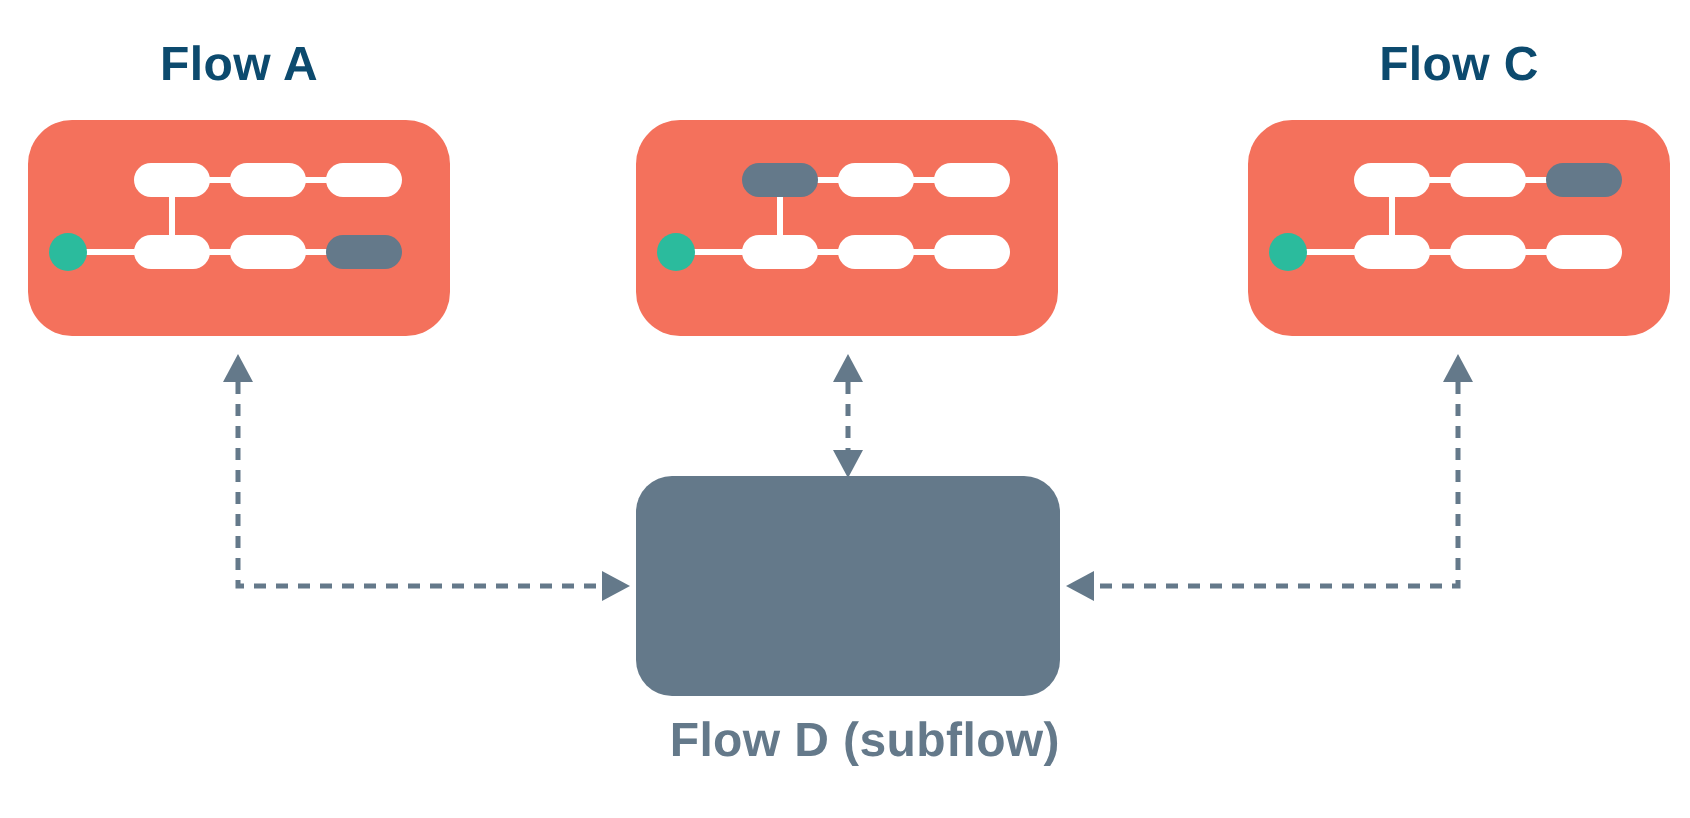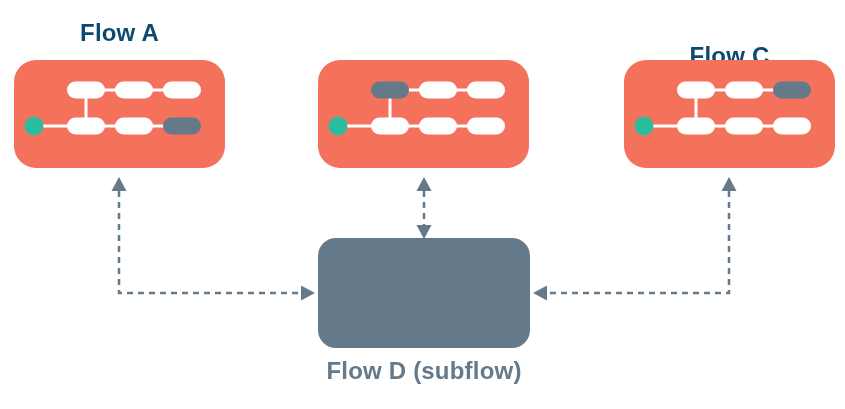--- a/index.html
+++ b/index.html
@@ -43,22 +43,22 @@
     height: 409px;
     pointer-events: none;
   }
 </style>
 </head>
 <body>
 
 <div class="canvas">
 
   <div class="flow-label" style="left:14px; width:211px;">Flow A</div>
-  <div class="flow-label" style="left:624px; width:211px;margin-top:23px;">Flow C</div>
-  <div class="flow-label slate" style="left:318px; width:212px;">Flow D (subflow)</div>
+  <div class="flow-label" style="left:624px; width:211px;">Flow C</div>
+  <div class="flow-label slate" style="left:318px; width:212px;text-align:right;">Flow D (subflow)</div>
 
   <svg class="flow-box" style="left:14px; top:60px;" width="211" height="108" viewBox="0 0 211 108">
     <rect x="0" y="0" width="211" height="108" rx="22" fill="#F4715C"></rect>
     <line x1="72" y1="30" x2="168" y2="30" stroke-width="3" stroke="#FFFFFF"></line>
     <line x1="20" y1="66" x2="168" y2="66" stroke-width="3" stroke="#FFFFFF"></line>
     <line x1="72" y1="30" x2="72" y2="66" stroke-width="3" stroke="#FFFFFF"></line>
     <circle cx="20" cy="66" r="9.5" fill="#2BBB9D"></circle>
     <rect x="53" y="21.5" width="38" height="17" rx="8.5" fill="#FFFFFF"></rect>
     <rect x="101" y="21.5" width="38" height="17" rx="8.5" fill="#FFFFFF"></rect>
     <rect x="149" y="21.5" width="38" height="17" rx="8.5" fill="#FFFFFF"></rect>

